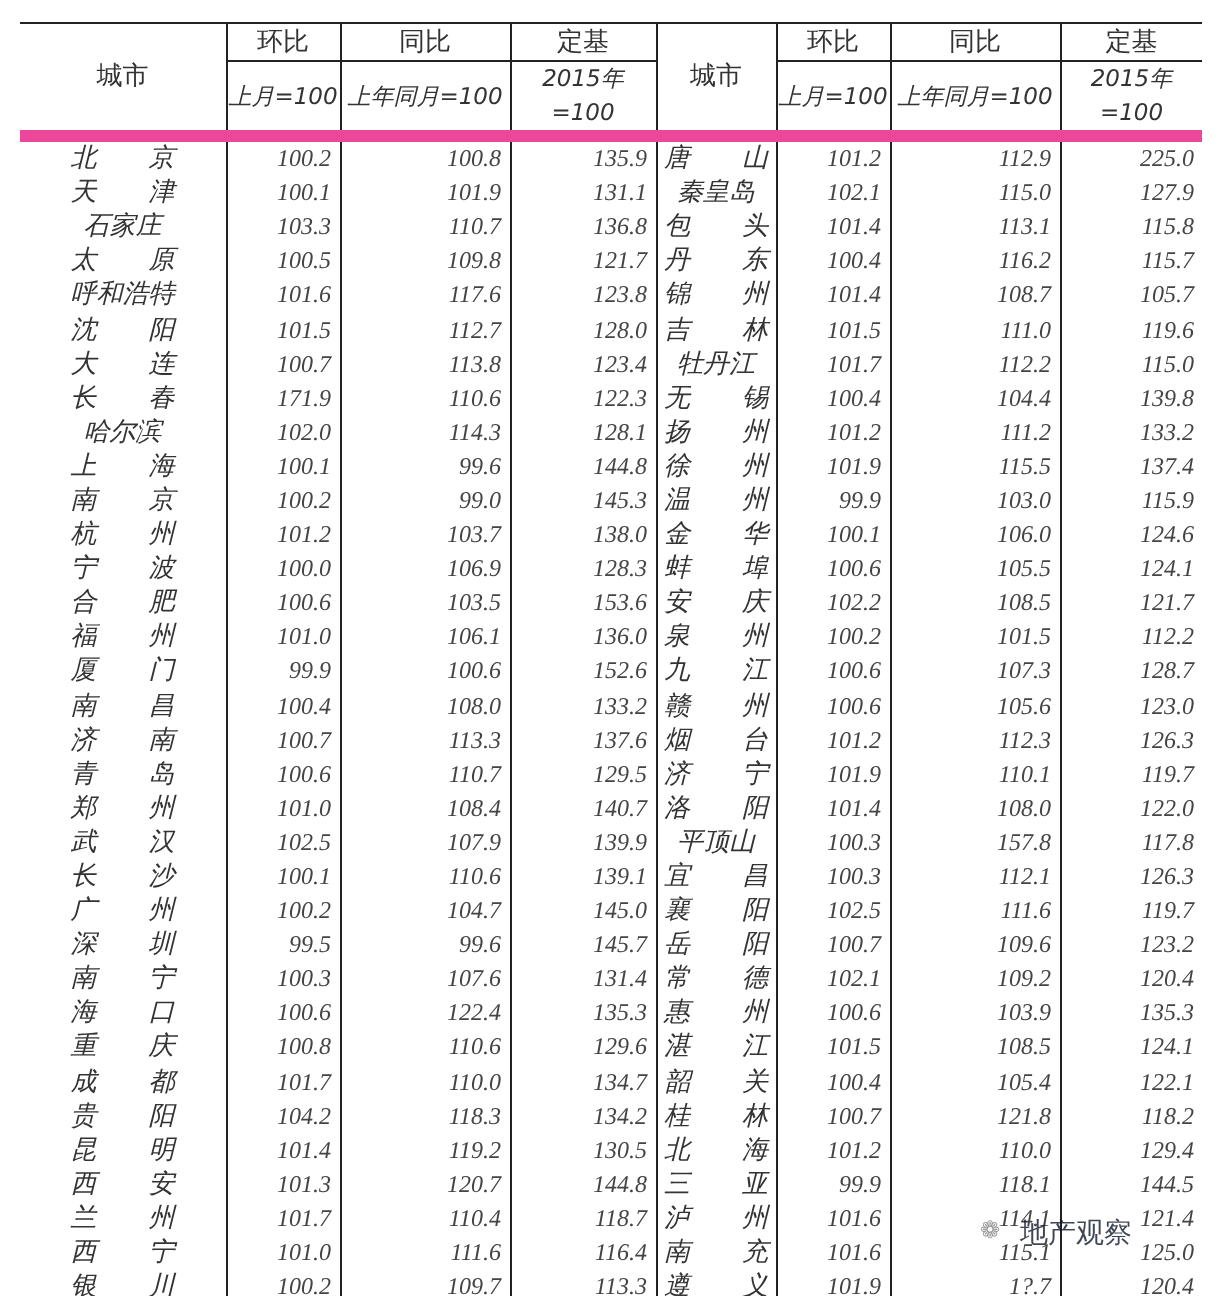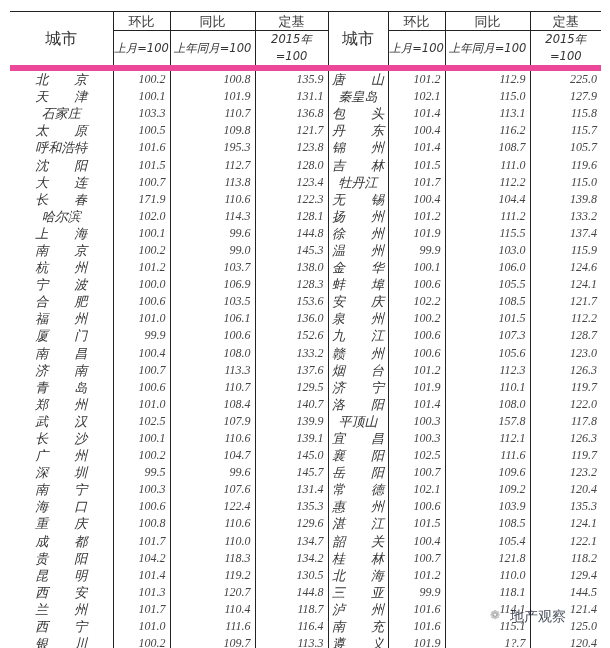--- a/index.html
+++ b/index.html
@@ -1,23 +1,23 @@
 <!DOCTYPE html>
 <html><head>
 <meta charset="utf-8">
 <style>
   html, body { margin:0; padding:0; background:#ffffff; }
   body { width:610px; height:648px; position:relative; overflow:hidden;
          font-family: "DejaVu Serif", "Liberation Serif", serif; color:#333; }
   .wrap { position:absolute; left:10px; top:11px; width:600px; }
   table { border-collapse:collapse; table-layout:fixed; }
   td, th { padding:0; font-weight:normal; height:17.1px; line-height:17px; font-size:12px; }
-  .h1 th { height:18px; font-size:13px; font-family:Liberation Sans, sans-serif;margin-top:48px; }
+  .h1 th { height:18px; font-size:13px; font-family:Liberation Mono, monospace;margin-top:48px; }
   .h2 th { height:17px; font-size:11.5px; font-family:"DejaVu Sans", sans-serif; }
-  th.city { font-size:16px; }
+  th.city { font-size:13px; }
   .cityc { text-align:center; font-family:"DejaVu Sans", sans-serif; font-size:13px; letter-spacing:0; }
   .num { text-align:right; padding-right:4px; color:#444; font-size:12px; font-family:"Liberation Serif", serif; }
   .br { border-right:1px solid #222; }
   .top { border-top:1px solid #222; }
   .bot { border-bottom:6px solid #ec4899;font-style:italic; }
   .wm { position:absolute; left:510px; top:608px; color:#0f172a; font-size:14px;
         font-family:Liberation Serif, serif; opacity:0.8; }
   .wm-icon { position:absolute; left:490px; top:608px; width:16px; height:14px; color:#999; font-size:12px; }
 </style>
 </head>
@@ -92,21 +92,21 @@
           <td class="num br">109.8</td>
           <td class="num br">121.7</td>
           <td class="cityc br">丹　　东</td>
           <td class="num br">100.4</td>
           <td class="num br">116.2</td>
           <td class="num">115.7</td>
         </tr>
         <tr>
           <td class="cityc br">呼和浩特</td>
           <td class="num br">101.6</td>
-          <td class="num br">195.3</td>
+          <td class="num br">117.6</td>
           <td class="num br">123.8</td>
           <td class="cityc br">锦　　州</td>
           <td class="num br">101.4</td>
           <td class="num br">108.7</td>
           <td class="num">105.7</td>
         </tr>
         <tr>
           <td class="cityc br">沈　　阳</td>
           <td class="num br">101.5</td>
           <td class="num br">112.7</td>

